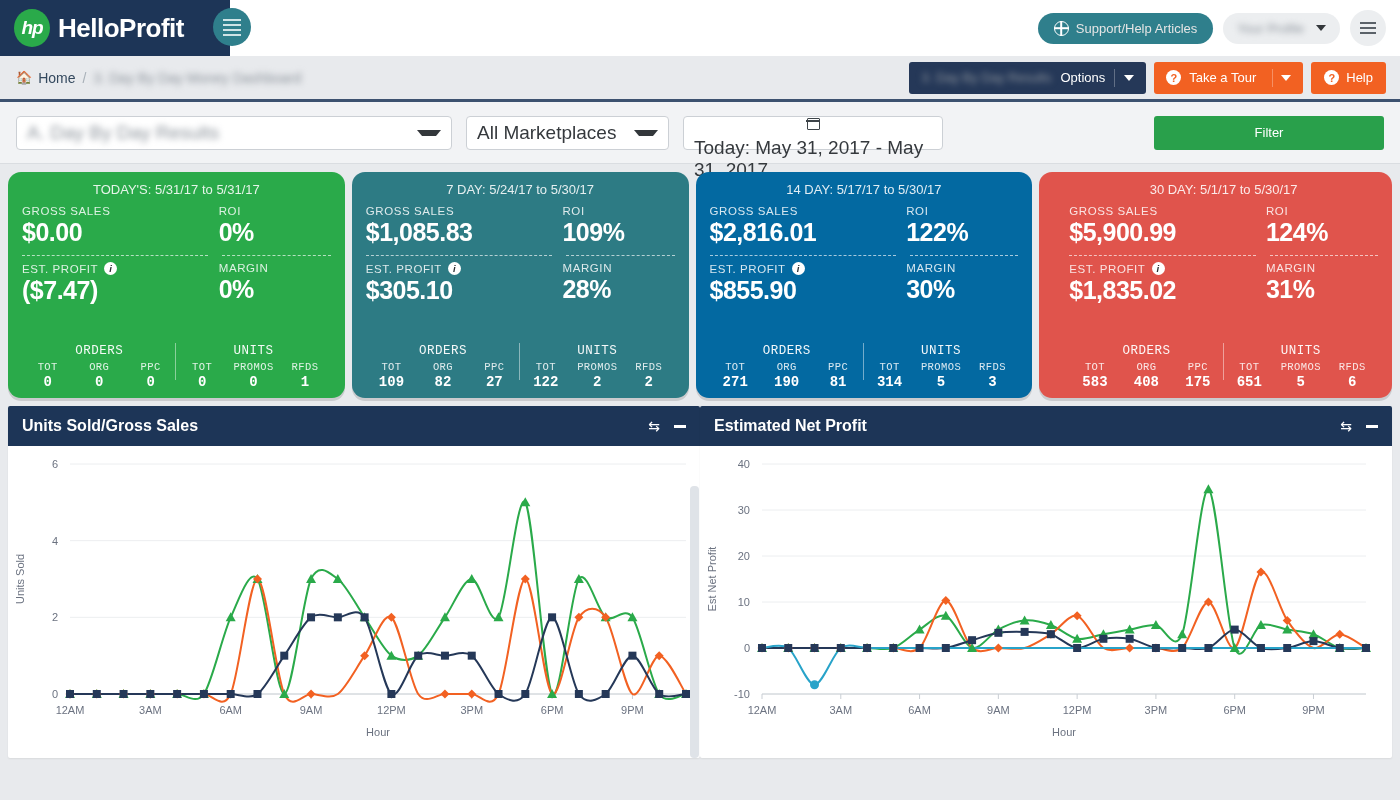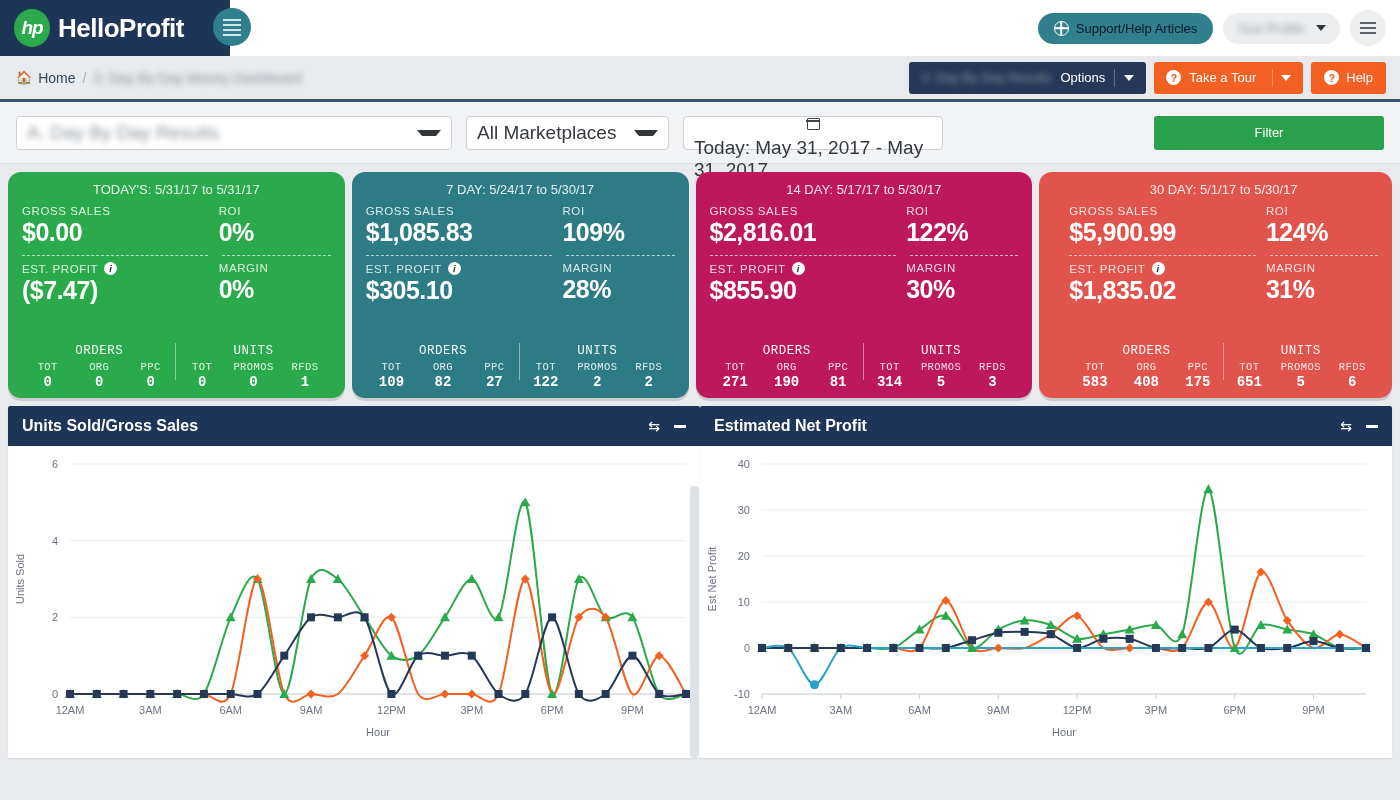--- a/index.html
+++ b/index.html
@@ -25,21 +25,21 @@
   .brand-text { color: #fff; font-size: 26px; font-weight: 600; letter-spacing: -0.5px; }
   .menu-circle {
     position: absolute; left: 213px; top: 8px;
     width: 38px; height: 38px; border-radius: 50%;
     background: #2f7f8c; display: flex; flex-direction: column;
     align-items: center; justify-content: center; gap: 3px; cursor: pointer;
   }
   .menu-circle i { display: block; width: 18px; height: 2px; background: #cfe4e6; }
   .topnav-right { margin-left: auto; display: flex; align-items: center; gap: 10px; padding-right: 14px; }
   .btn-support {
-    background: #2f7f8c; color: #0f172a; border-radius: 18px;
+    background: #2f7f8c; color: #e5e5e5; border-radius: 18px;
     padding: 8px 16px; font-size: 13px; display: flex; align-items: center; gap: 7px;
     border: none; cursor: pointer; white-space: nowrap;
   }
   .globe-ic {
     width: 15px; height: 15px; border-radius: 50%; border: 1.6px solid #fff;
     position: relative; flex: none;
   }
   .globe-ic:before { content: ""; position: absolute; left: 50%; top: -1px; bottom: -1px; width: 1.6px; background: #fff; transform: translateX(-50%); }
   .globe-ic:after { content: ""; position: absolute; top: 50%; left: -1px; right: -1px; height: 1.6px; background: #fff; transform: translateY(-50%); }
   .user-drop {
@@ -110,21 +110,21 @@
 
   
   .cards { display: flex; gap: 7px; padding: 8px 8px 0 8px; }
   .card {
     flex: 1; border-radius: 13px; color: #fff; padding: 10px 14px 8px 14px;
     position: relative; box-shadow: 0 3px 0 rgba(0,0,0,.13);
     height: 226px; display: flex; flex-direction: column;
   }
   .card.green  { background: #2aaa4a; }
   .card.teal   { background: #2d7b84; }
-  .card.orange { background: #be185d; }
+  .card.orange { background: #0369a1; }
   .card.red    { background: #e0544c; padding-left: 30px; }
   .card-title { text-align: center; font-size: 13px; color: rgba(255,255,255,.88); margin-bottom: 8px; }
   .metrics { display: flex; }
   .mcol-l { flex: 1.72; }
   .mcol-r { flex: 1; padding-left: 4px; }
   .mlabel {
     font-size: 11.5px; letter-spacing: .6px; color: rgba(255,255,255,.84);
     display: flex; align-items: flex-end; gap: 6px; margin-bottom: 1px;
   }
   .mvalue { font-size: 25px; font-weight: 600; letter-spacing: -0.5px; line-height: 1.18; }

